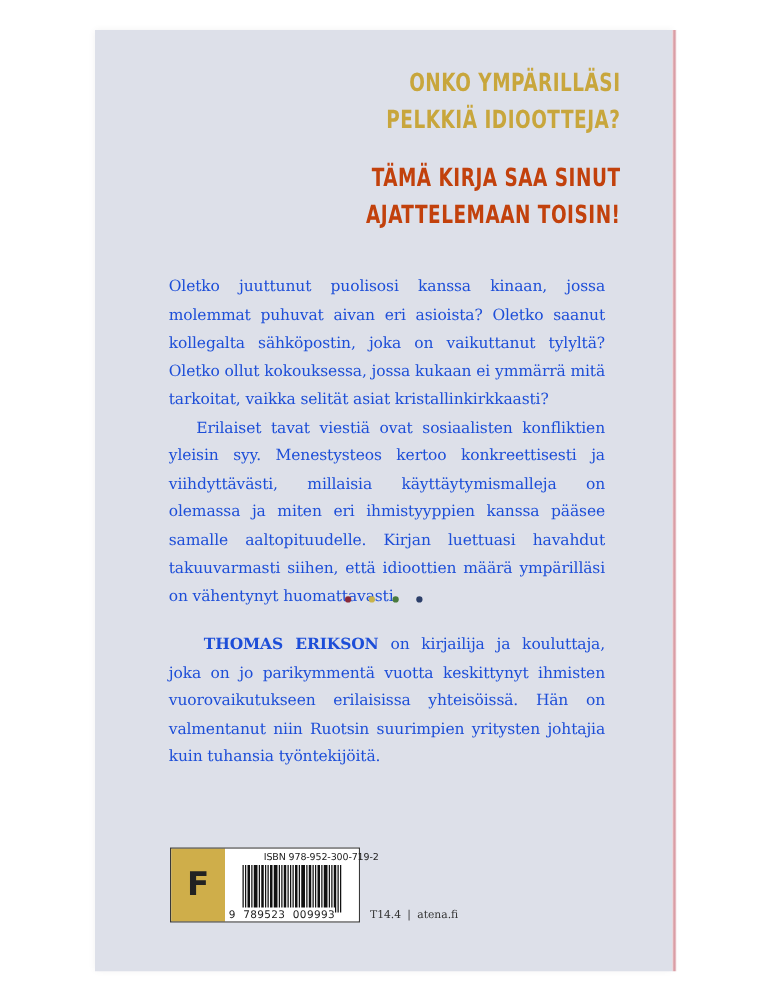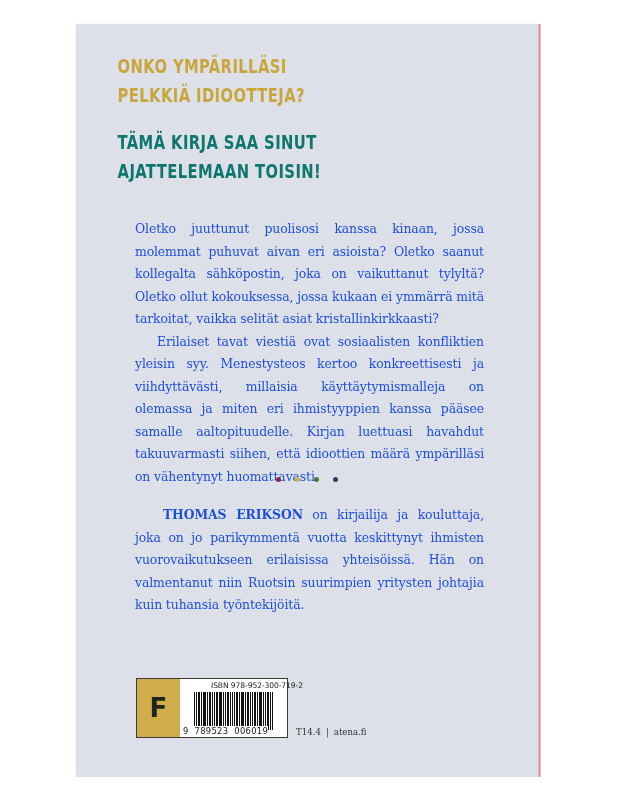--- a/index.html
+++ b/index.html
@@ -28,41 +28,41 @@
       left: 538px;
       top: 24px;
       width: 3px;
       height: 753px;
       background: linear-gradient(to right, #e6c4c8, #d99aa2, #eccfd3);
     }
     .headline {
       position: absolute;
       left: 0;
       width: 100%;
-      text-align: left;
+      text-align: right;
       font-family: "DejaVu Sans", sans-serif;
       font-weight: bold;
       font-stretch: condensed;
       letter-spacing: 0.5px;
       transform-origin: center top;
     }
     .headline .line {
       display: block;
       height: 28.5px;
       line-height: 28.5px;
       font-size: 20px;
       transform: scaleX(0.82);
     }
     .hl-yellow {
       top: 28px;
       color: #c8a63c;
     }
     .hl-green {
       top: 104px;
-      color: #0f766e;
+      color: #c2410c;
     }
     .body-text {
       position: absolute;
       left: 59px;
       width: 349px;
       font-family: "DejaVu Serif", serif;
       font-size: 12.4px;
       line-height: 22.5px;
       color: #1d4ed8;
       text-align: justify;
@@ -238,21 +238,21 @@
           <span style="width:1px"></span>
           <span style="width:2px"></span>
           <span style="width:1px"></span>
           <span style="width:3px"></span>
           <span style="width:1px"></span>
           <span style="width:1px"></span>
           <span style="width:2px"></span>
           <span style="width:1px"></span>
           <span style="width:1px"></span>
       </div>
-      <div class="barcode-digits">9  789523  006019</div>
+      <div class="barcode-digits">9  789523  009993</div>
     </div>
   </div>
 
   <div class="imprint">
     <span>T14.4</span><span class="sep">|</span><span>atena.fi</span>
   </div>
 
 </div>
 <div class="cover-edge"></div>
 

